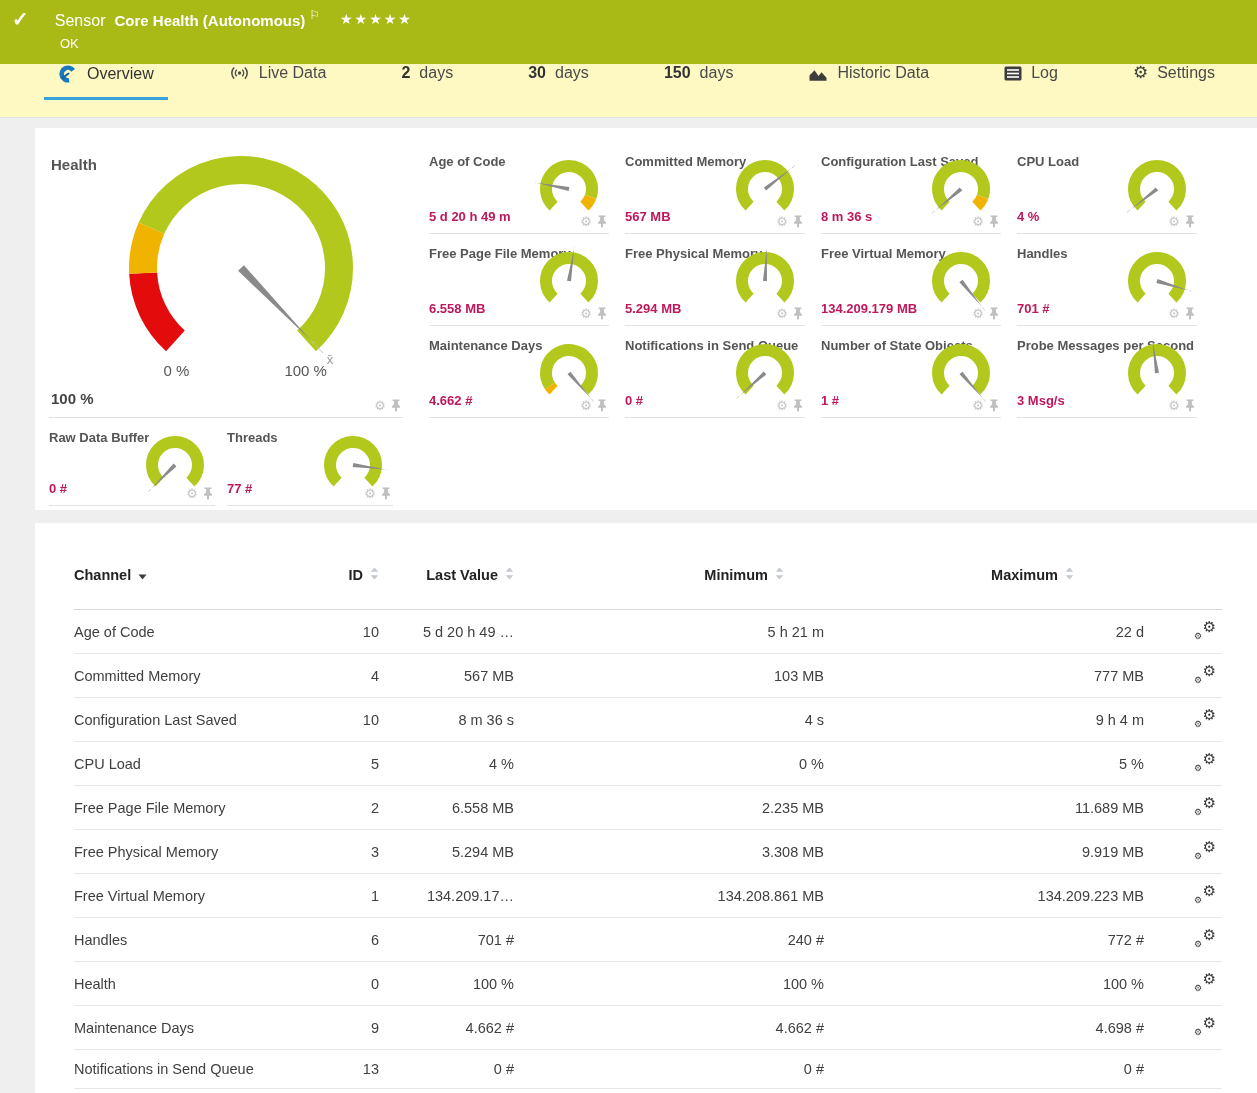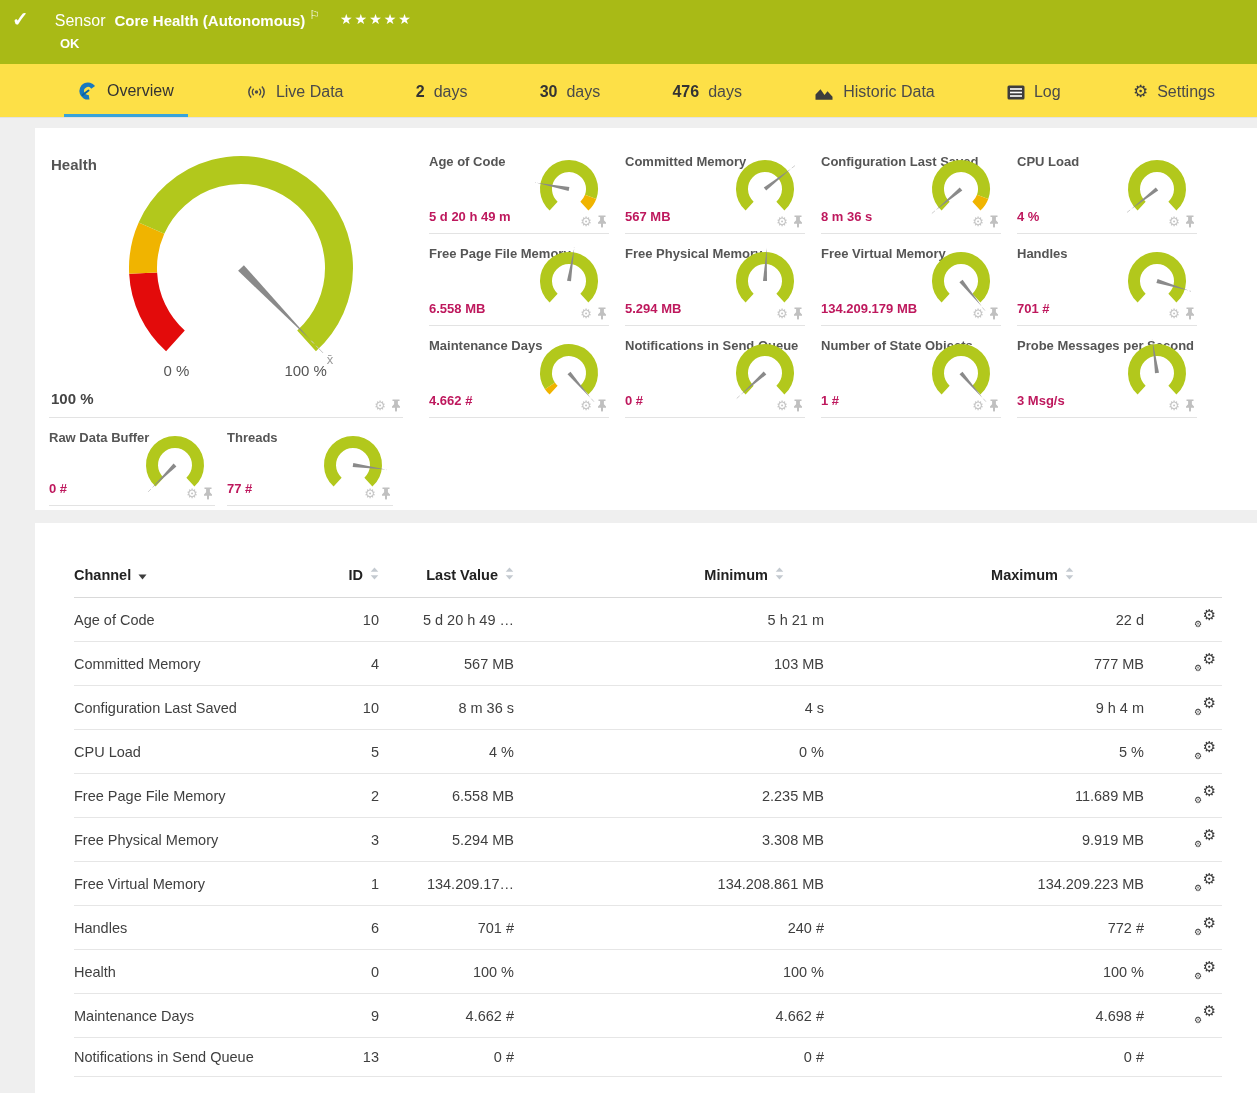--- a/index.html
+++ b/index.html
@@ -10,26 +10,26 @@
     -webkit-font-smoothing:antialiased;
   }
   
   .header{height:64px;position:relative;color:#fff;}
   .header-line1{display:flex;align-items:baseline;padding:7px 0 0 12px;}
   .check{font-size:20px;font-weight:bold;margin-right:26px;line-height:24px;}
   .kind{font-size:16px;margin-right:9px;}
   .title{font-weight:bold;font-size:15px;}
   .flag{font-size:12px;position:relative;top:-7px;margin-left:4px;}
   .stars{font-size:14px;margin-left:20px;letter-spacing:2px;position:relative;top:-2px;}
-  .status-ok{position:absolute;left:60px;top:36px;font-weight:bold;font-size:13px;}
+  .status-ok{position:absolute;left:60px;top:36px;font-weight:normal;font-size:13px;}
   
   .tabbar{
-    background:#fde047;height:54px;border-bottom:1px solid #e2e2e2;
-    display:flex;justify-content:space-between;align-items:flex-end;
-    padding:0 28px 0 64px;box-sizing:border-box;
+    background:#fef9c3;height:54px;border-bottom:1px solid #e2e2e2;
+    display:flex;justify-content:space-between;align-items:flex-start;
+    padding:0 28px 0 44px;box-sizing:border-box;
   }
   .tab{
     display:flex;align-items:center;gap:9px;
     font-size:16px;color:#4a4a4a;cursor:pointer;
     padding:0 14px 13px 14px;border-bottom:3px solid transparent;
     white-space:nowrap;
   }
   .tab.active{border-bottom-color:#38a3da;color:#333;}
   .tab .num{font-weight:bold;color:#333;}
   .tab .ticon{display:inline-flex;align-items:center;}
@@ -62,21 +62,21 @@
   .bottom-row .gcell{margin-right:10px;}
   
   .table-card{
     margin:13px 0 0 35px;background:#fff;
     padding:38px 35px 10px 39px;box-sizing:border-box;
     height:575px;overflow:hidden;
   }
   table.chtable{width:100%;border-collapse:collapse;font-size:14.5px;color:#3f3f3f;}
   .chtable th{
     font-weight:bold;color:#222;font-size:14.5px;
-    padding:6px 0 14px 0;border-bottom:1px solid #d9d9d9;
+    padding:6px 0 26px 0;border-bottom:1px solid #d9d9d9;
     cursor:pointer;
   }
   .chtable td{padding:11px 0;border-bottom:1px solid #e6e6e6;}
   .hflex{display:flex;align-items:center;gap:7px;}
   .hflex.right{justify-content:flex-end;}
   .col-right{text-align:right;}
   .pad-min{padding-right:40px;}
   .pad-max{padding-right:70px;}
   .gearset{position:relative;display:inline-block;width:22px;height:18px;cursor:pointer;}
   .gearset .g1{position:absolute;right:0;top:-2px;font-size:15px;color:#3a3a3a;line-height:15px;}
@@ -118,21 +118,21 @@
     </div>
     <div class="tab">
       <span class="num">2</span>
       <span>days</span>
     </div>
     <div class="tab">
       <span class="num">30</span>
       <span>days</span>
     </div>
     <div class="tab">
-      <span class="num">476</span>
+      <span class="num">150</span>
       <span>days</span>
     </div>
     <div class="tab">
       <span class="ticon">
         <svg width="20" height="17" viewBox="0 0 20 17">
           <path d="M1.5 15.8 V10.5 L6.5 5.2 L10.5 11 L13.5 7.2 L18.5 12.8 V15.8 Z" fill="#3d3d3d"></path>
         </svg>
       </span>
       <span>Historic Data</span>
     </div>

